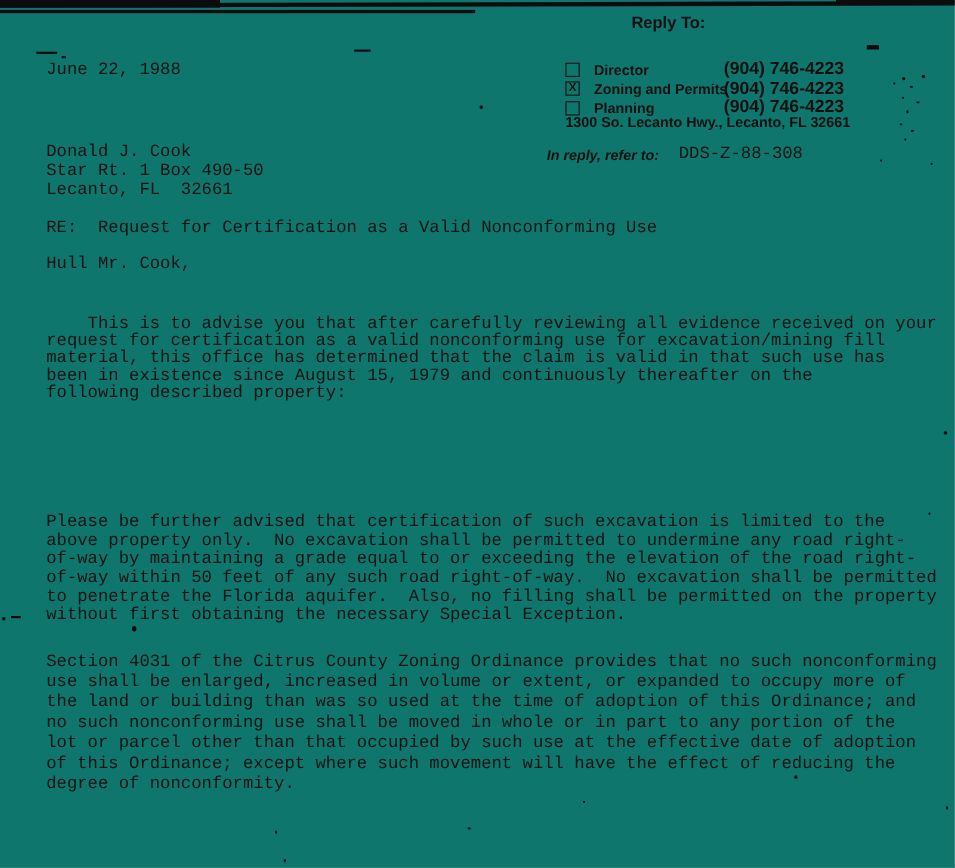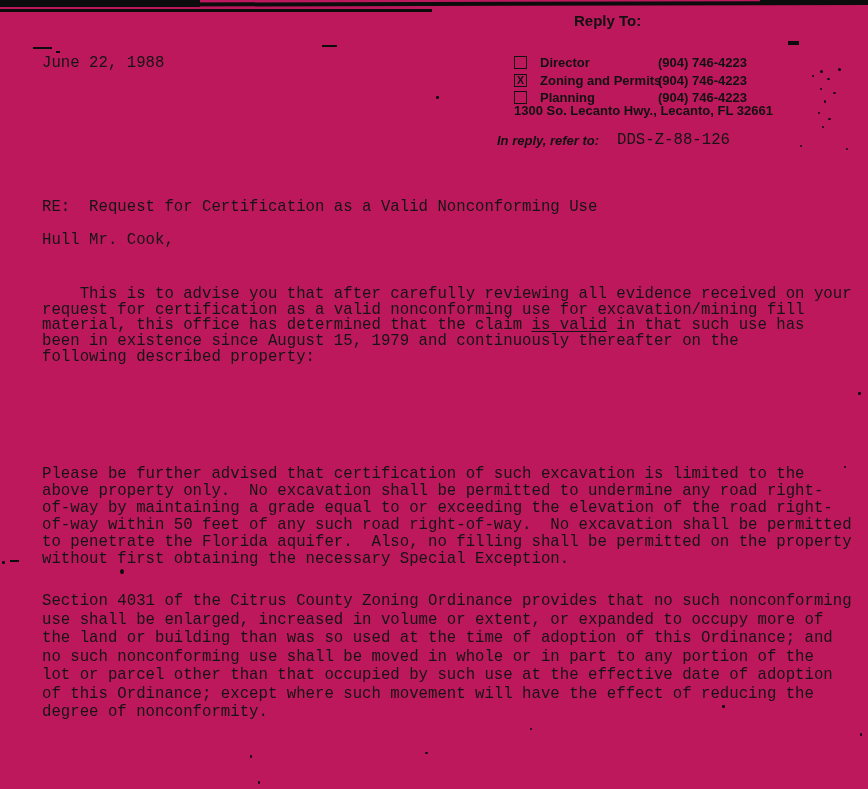--- a/index.html
+++ b/index.html
@@ -4,38 +4,38 @@
 <style>
   html, body { margin: 0; padding: 0; }
   body {
     width: 868px; height: 789px;
     background: #f2f2f0;
     font-family: "Liberation Sans", sans-serif;
   }
   .page {
     position: relative;
     width: 868px; height: 789px;
-    background: #be185d;
+    background: #0f766e;
     overflow: hidden;
     color: #161616;
   }
   
   .mono {
     position: absolute;
     font-family: "Liberation Mono", "DejaVu Sans Mono", monospace;
     font-size: 15.7px;
     color: #141414;
     white-space: pre-wrap;
     letter-spacing: 0px;
   }
   .lh-tight  { line-height: 15.8px; }
   .lh-norm   { line-height: 17px; }
   .lh-wide   { line-height: 18.5px; }
   .lh-block  { line-height: 18px; }
-  .underline { text-decoration: underline; text-underline-offset: 2px; text-align: right; }
+  .underline { text-underline-offset: 2px; text-align: right; }
 
   
   .letterhead { position: absolute; color: #111; }
   .reply-to   { top: 12px; left 574px; left: 574px; font-size: 15px; font-weight: bold; }
   .dept       { top: 31px; left: 484px; font-size: 14px; font-weight: bold; letter-spacing: 0.2px; }
   .opts       { top: 54px; left: 514px; width: 300px; }
   .opt-row {
     display: grid;
     grid-template-columns: 12px 104px auto;
     column-gap: 14px;
@@ -43,21 +43,21 @@
     height: 17.5px;
   }
   .checkbox {
     width: 11px; height: 11px;
     border: 1.6px solid #111;
     font-size: 10.5px; font-weight: bold;
     line-height: 10px; text-align: center;
     color: #111;
   }
   .opt-label { font-size: 13px; font-weight: bold; white-space: nowrap; }
-  .opt-phone { font-size: 13px; font-weight: bold; white-space: nowrap; }
+  .opt-phone { font-size: 16px; font-weight: bold; white-space: nowrap; }
   .addr      { top: 103px; left: 514px; font-size: 13px; font-weight: bold; }
   .in-reply  { top: 133px; left: 497px; font-size: 13px; font-weight: bold; font-style: italic; }
   .ref-num   { top: 131px; left: 617px; }
 
   
   .art { position: absolute; background: #0c0c0c; }
   .speck { border-radius: 50%; }
 </style>
 </head>
 <body>
@@ -113,24 +113,27 @@
     </div>
     <div class="opt-row">
       <div class="checkbox"></div>
       <div class="opt-label">Planning</div>
       <div class="opt-phone">(904) 746-4223</div>
     </div>
   </div>
 
   <div class="letterhead addr">1300 So. Lecanto Hwy., Lecanto, FL 32661</div>
   <div class="letterhead in-reply">In reply, refer to:</div>
-  <div class="mono ref-num">DDS-Z-88-126</div>
+  <div class="mono ref-num">DDS-Z-88-308</div>
 
   <div class="mono lh-tight" style="top:56px; left:42px;">June 22, 1988</div>
 
+  <div class="mono" style="top:130px; left:42px; line-height:16.8px;">Donald J. Cook
+Star Rt. 1 Box 490-50
+Lecanto, FL  32661</div>
 
   <div class="mono lh-tight" style="top:200px; left:42px;">RE:  Request for Certification as a Valid Nonconforming Use</div>
 
   <div class="mono lh-tight" style="top:233px; left:42px;">Hull Mr. Cook,</div>
 
   <div class="mono lh-tight" style="top:271px; left:42px; width:826px;">
     <span>This is to advise you that after carefully reviewing all evidence received on your
 request for certification as a valid nonconforming use for excavation/mining fill
 material, this office has determined that the claim </span><span class="underline">is valid</span><span> in that such use has
 been in existence since August 15, 1979 and continuously thereafter on the

